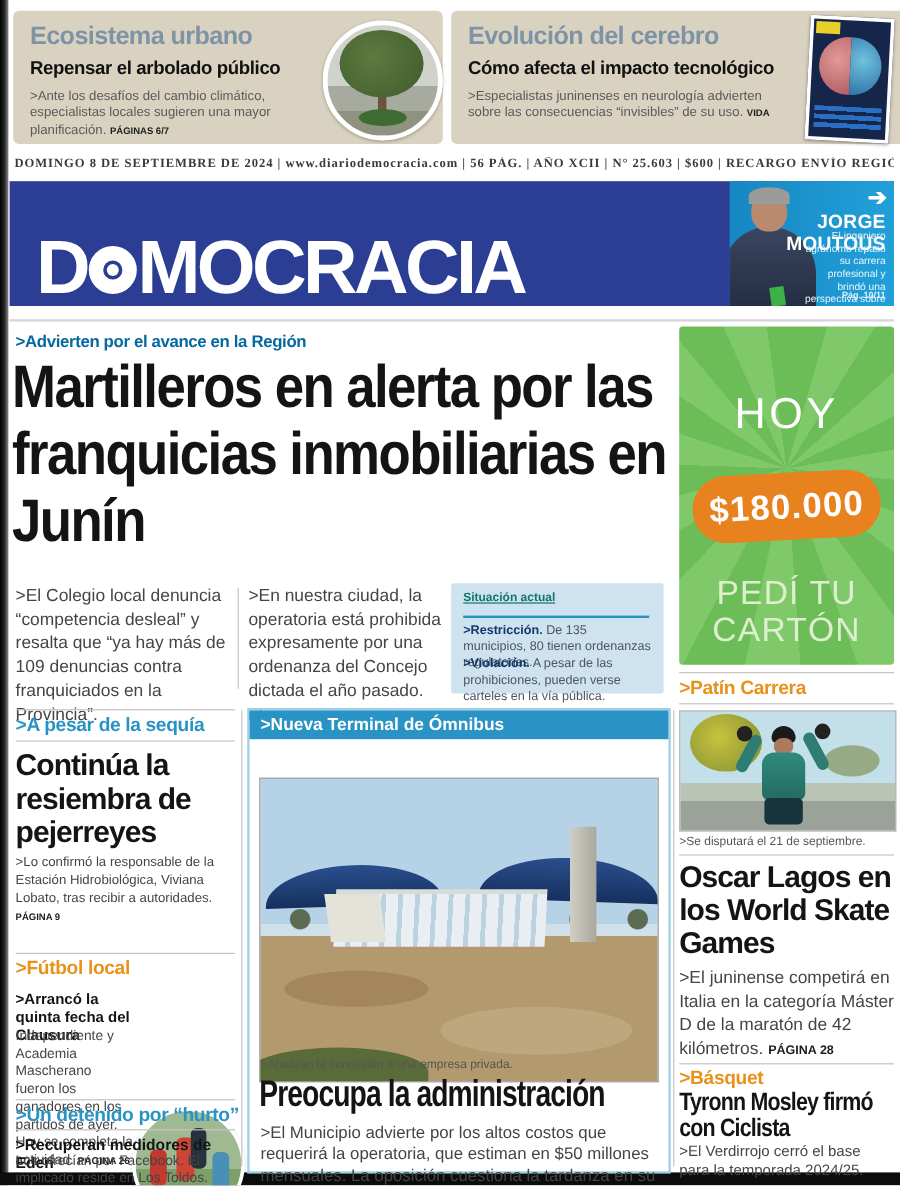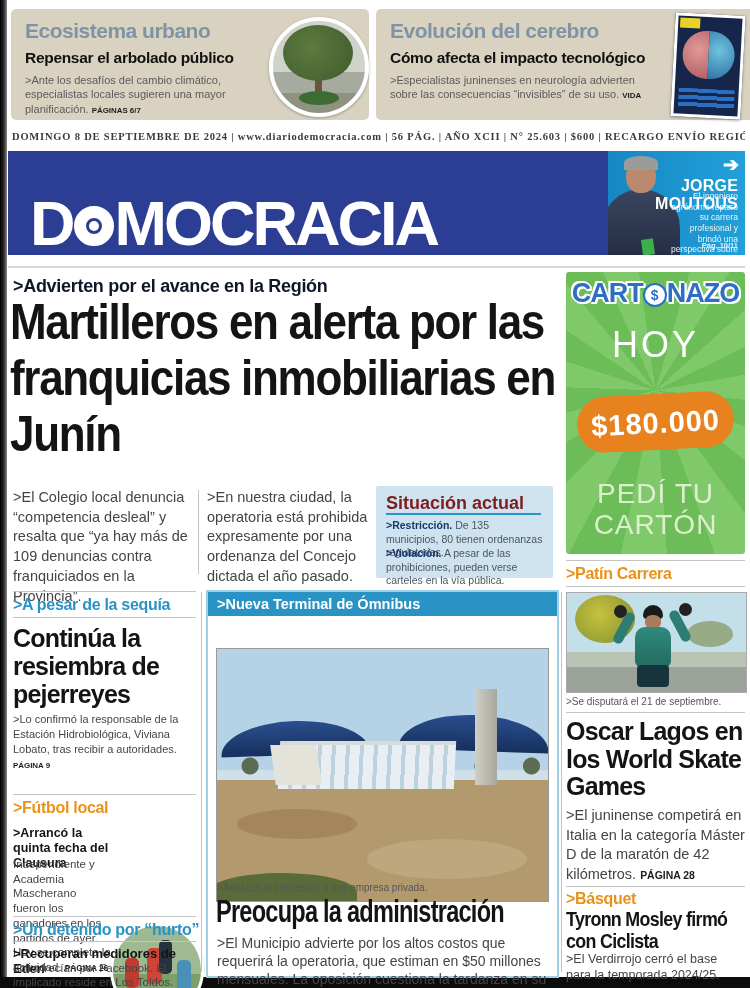--- a/index.html
+++ b/index.html
@@ -25,21 +25,21 @@
   .logo-ring{display:inline-block;width:16px;height:16px;border:12px solid #fff;border-radius:50%;
              position:relative;top:1px;margin:0 1px;}
   .logo-ring i{position:absolute;left:50%;top:50%;width:10px;height:10px;margin:-5px 0 0 -5px;
                background:#fff;border-radius:50%;}
   #promo{background:linear-gradient(90deg,#1687c2,#22a0da);}
   #promo .nm{color:#fff;font-weight:900;font-size:16px;letter-spacing:0.2px;}
   #promo .bd{color:#eaf6fc;font-size:8.5px;line-height:1.25;}
   #promo .pg{color:#dff2fb;font-size:7.5px;font-weight:700;}
   
   #infobox{background:#cfe2ef;border-radius:2px;}
-  #infobox .ti{font-weight:900;font-size:18px;color:#7f1d1d;}
+  #infobox .ti{font-weight:900;font-size:10px;color:#0f766e;text-decoration:underline;}
   #infobox .it{font-size:10.5px;color:#4c5662;line-height:1.3;}
   #infobox .ld{font-weight:900;color:#14386b;}
   
   #cartonazo{background:repeating-conic-gradient(from 0deg at 50% 42%,#6cbd57 0deg 16deg,#80c96a 16deg 32deg);
              border-radius:3px;overflow:hidden;}
   .brand{font-weight:900;font-size:27px;color:#2d6fc4;letter-spacing:-1px;
          text-shadow:-2px 0 #fff,2px 0 #fff,0 -2px #fff,0 2px #fff,2px 2px #fff,-2px -2px #fff;}
   .coin{display:inline-block;width:20px;height:20px;border-radius:50%;background:#fff;color:#2d6fc4;
         font-size:14px;font-weight:900;line-height:20px;text-align:center;text-shadow:none;
         box-shadow:0 0 0 2px #2d6fc4;margin:0 2px;position:relative;top:-2px;}
@@ -105,21 +105,21 @@
       <div class="abs" style="left:34px;top:88px;width:12px;height:16px;background:#3db04a;transform:rotate(-8deg);"></div>
       <div class="abs" style="right:6px;top:2px;color:#fff;font-size:19px;font-weight:900;">➔</div>
       <div class="abs nm" style="right:7px;top:26px;text-align:right;">JORGE MOUTOUS</div>
       <div class="abs bd" style="right:7px;top:40px;width:72px;text-align:right;">El ingeniero agrónomo repasó su carrera profesional y brindó una perspectiva sobre el campo y la ciudad.</div>
       <div class="abs pg" style="right:7px;top:90px;text-align:right;">Pág. 10/11</div>
     </div>
   </div>
 
   <div class="abs rule" style="left:8px;top:266px;width:737px;height:2px;background:#d6d6d6;"></div>
 
-  <div class="abs" style="left:13px;top:276px;font-size:18px;font-weight:700;color:#0f172a;letter-spacing:-0.3px;">&gt;Advierten por el avance en la Región</div>
+  <div class="abs" style="left:13px;top:276px;font-size:14px;font-weight:700;color:#0369a1;letter-spacing:-0.3px;">&gt;Advierten por el avance en la Región</div>
   <div class="abs hl" style="left:10px;top:294px;width:645px;font-size:50px;line-height:1.12;transform:scaleX(0.88);transform-origin:left top;letter-spacing:-1.5px;">Martilleros en alerta por las franquicias inmobiliarias en Junín</div>
 
   <div class="abs body-txt" style="left:13px;top:488px;width:180px;font-size:14.5px;line-height:1.36;">&gt;El Colegio local denuncia “competencia desleal” y resalta que “ya hay más de 109 denuncias contra franquiciados en la Provincia”.</div>
   <div class="abs vrule" style="left:198px;top:490px;height:84px;"></div>
   <div class="abs body-txt" style="left:207px;top:488px;width:162px;font-size:14.5px;line-height:1.36;">
     <span>&gt;En nuestra ciudad, la operatoria está prohibida expresamente por una ordenanza del Concejo dictada el año pasado.</span>
     <span class="pref">PÁGINAS 4/5</span>
   </div>
 
   <div id="infobox" class="abs" style="left:376px;top:486px;width:177px;height:92px;">
@@ -127,23 +127,20 @@
     <div class="abs" style="left:10px;top:27px;width:155px;height:2px;background:#2a93c5;"></div>
     <div class="abs it" style="left:10px;top:33px;width:158px;">
       <span class="ld">&gt;Restricción.</span><span> De 135 municipios, 80 tienen ordenanzas regulatorias.</span>
     </div>
     <div class="abs it" style="left:10px;top:61px;width:158px;">
       <span class="ld">&gt;Violación.</span><span> A pesar de las prohibiciones, pueden verse carteles en la vía pública.</span>
     </div>
   </div>
 
   <div id="cartonazo" class="abs" style="left:566px;top:272px;width:179px;height:282px;">
-    <div class="abs" style="left:0;top:6px;width:179px;text-align:center;">
-      <span class="brand">CART</span><span class="coin">$</span><span class="brand">NAZO</span>
-    </div>
     <div class="abs hoy" style="left:0;top:52px;width:179px;text-align:center;">HOY</div>
     <div class="abs badge" style="left:11px;top:122px;width:157px;height:56px;">
       <div class="abs prize" style="left:0;top:13px;width:157px;text-align:center;">$180.000</div>
     </div>
     <div class="abs cta" style="left:0;top:206px;width:179px;text-align:center;">
       <div>PEDÍ TU</div>
       <div>CARTÓN</div>
     </div>
   </div>
 

